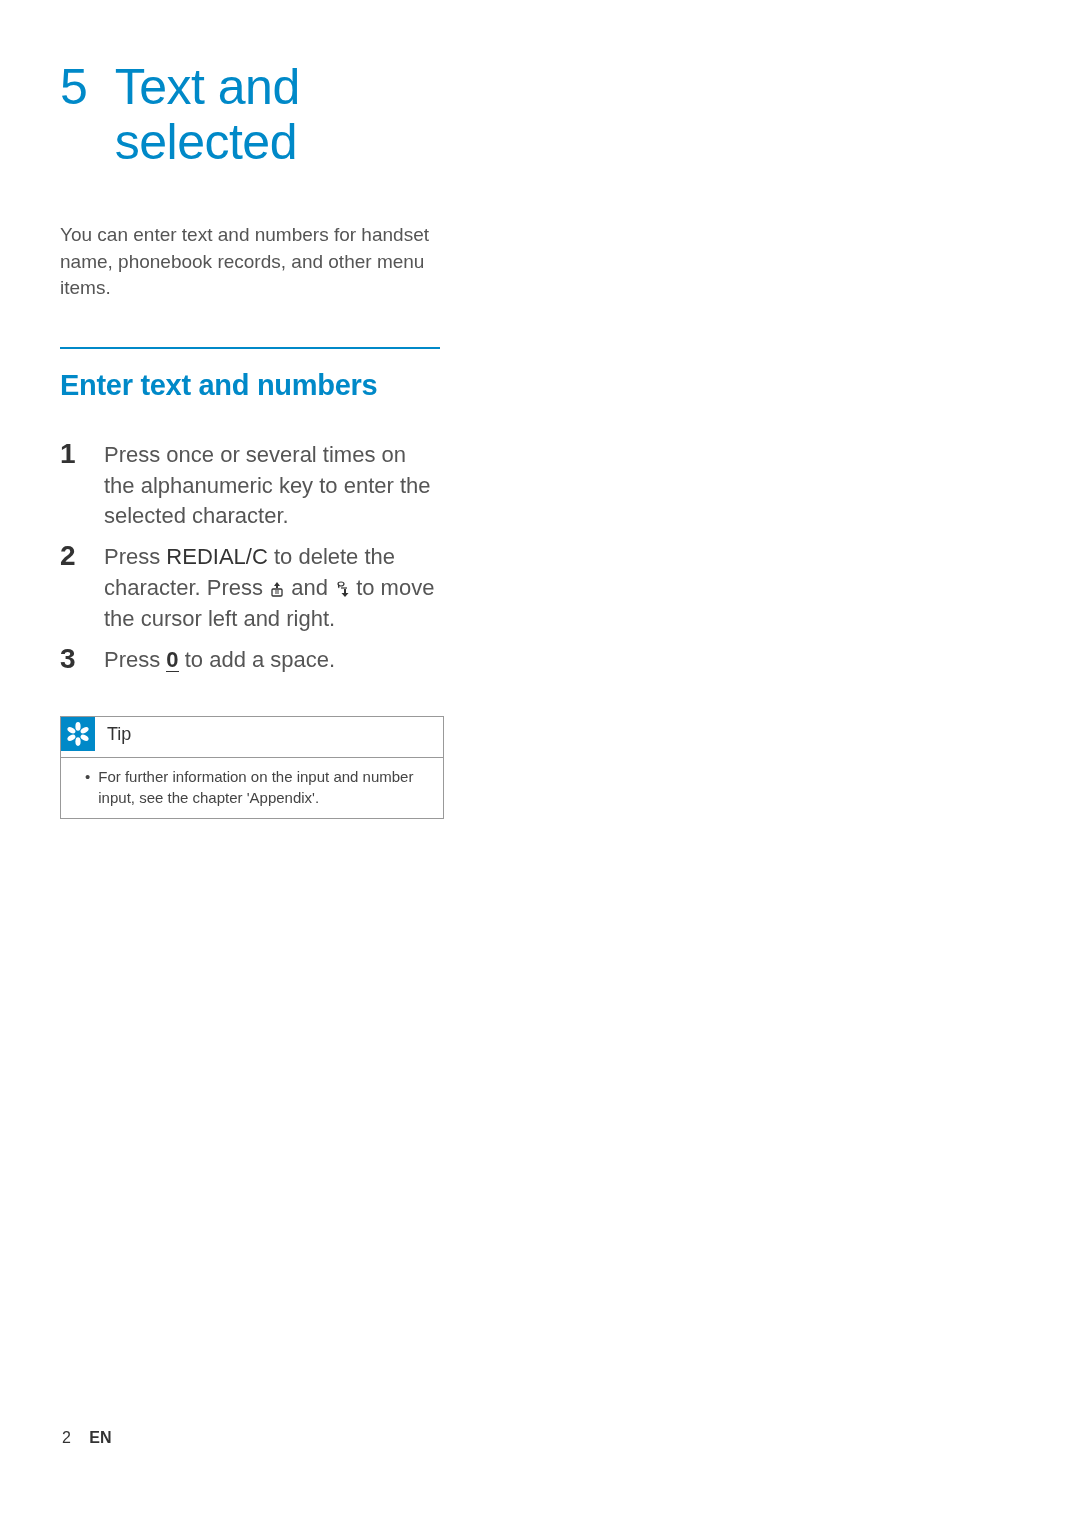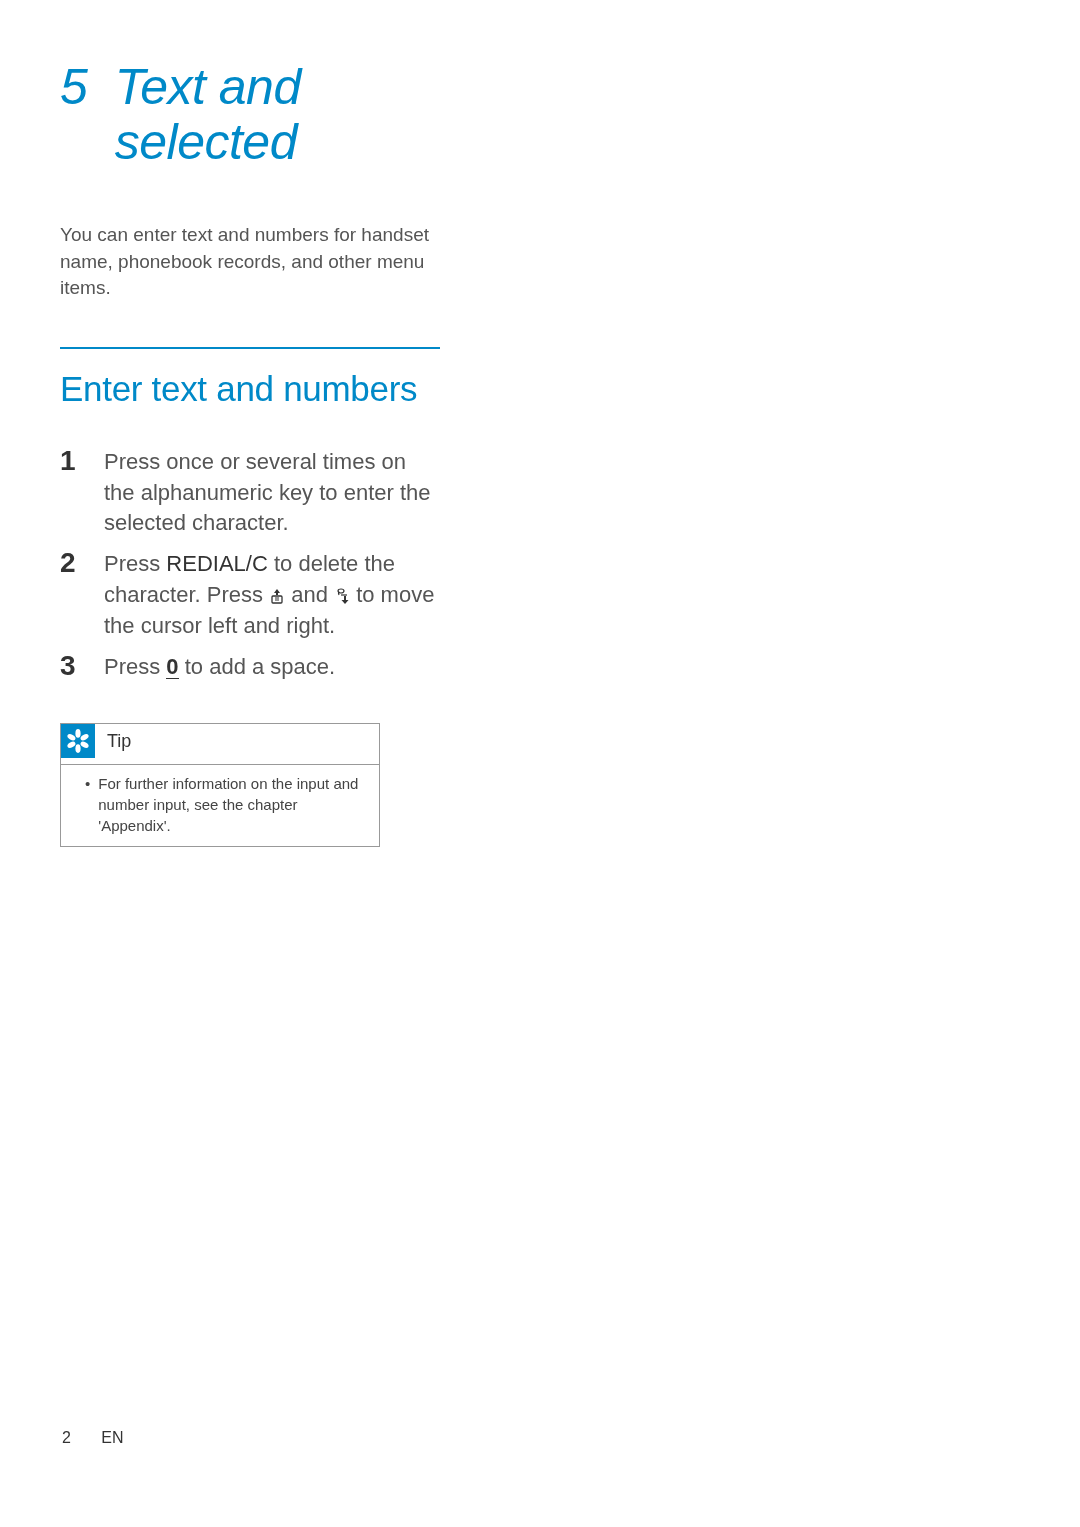--- a/index.html
+++ b/index.html
@@ -20,21 +20,20 @@
       width: 380px;
       margin-left: 0;
     }
     .chapter-title {
       color: #0089c8;
       font-size: 50px;
       line-height: 1.1;
       font-weight: 400;
       margin-bottom: 52px;
       letter-spacing: -0.5px;
-      font-style: italic;
     }
     .chapter-number {
       display: inline-block;
       vertical-align: top;
       margin-right: 14px;
     }
     .chapter-text {
       display: inline-block;
       vertical-align: top;
     }
@@ -47,22 +46,22 @@
       margin-top: 16px;
     }
     .section-divider {
       border: none;
       border-top: 2.5px solid #0089c8;
       width: 380px;
       margin-bottom: 20px;
     }
     .section-heading {
       color: #0089c8;
-      font-size: 35px;
-      font-weight: 400;
+      font-size: 29px;
+      font-weight: 700;
       margin-bottom: 38px;
       letter-spacing: -0.3px;
     }
     .numbered-list {
       margin-bottom: 40px;
     }
     .list-item {
       display: flex;
       align-items: flex-start;
       margin-bottom: 10px;
@@ -104,21 +103,21 @@
       position: relative;
     }
     .key-zero-sub {
       display: inline-block;
       border-bottom: 1.5px solid #333333;
       line-height: 0.85;
       padding-bottom: 1px;
     }
     .tip-box {
       border: 1px solid #999999;
-      width: 320px;
+      width: 384px;
     }
     .tip-header {
       display: flex;
       align-items: center;
       padding: 0 0 6px 0;
       gap: 12px;
     }
     .tip-icon-box {
       width: 34px;
       height: 34px;
@@ -155,22 +154,22 @@
       flex-shrink: 0;
     }
     .page-footer {
       position: absolute;
       bottom: 80px;
       left: 62px;
       font-size: 16px;
       color: #333333;
     }
     .page-lang {
-      font-weight: 400;
-      margin-left: 26px;
+      font-weight: 700;
+      margin-left: 14px;
     }
   </style>
 </head>
 <body>
 
 <div class="content-column">
 
   <h1 class="chapter-title">
     <span class="chapter-number">5</span>
     <span class="chapter-text">

